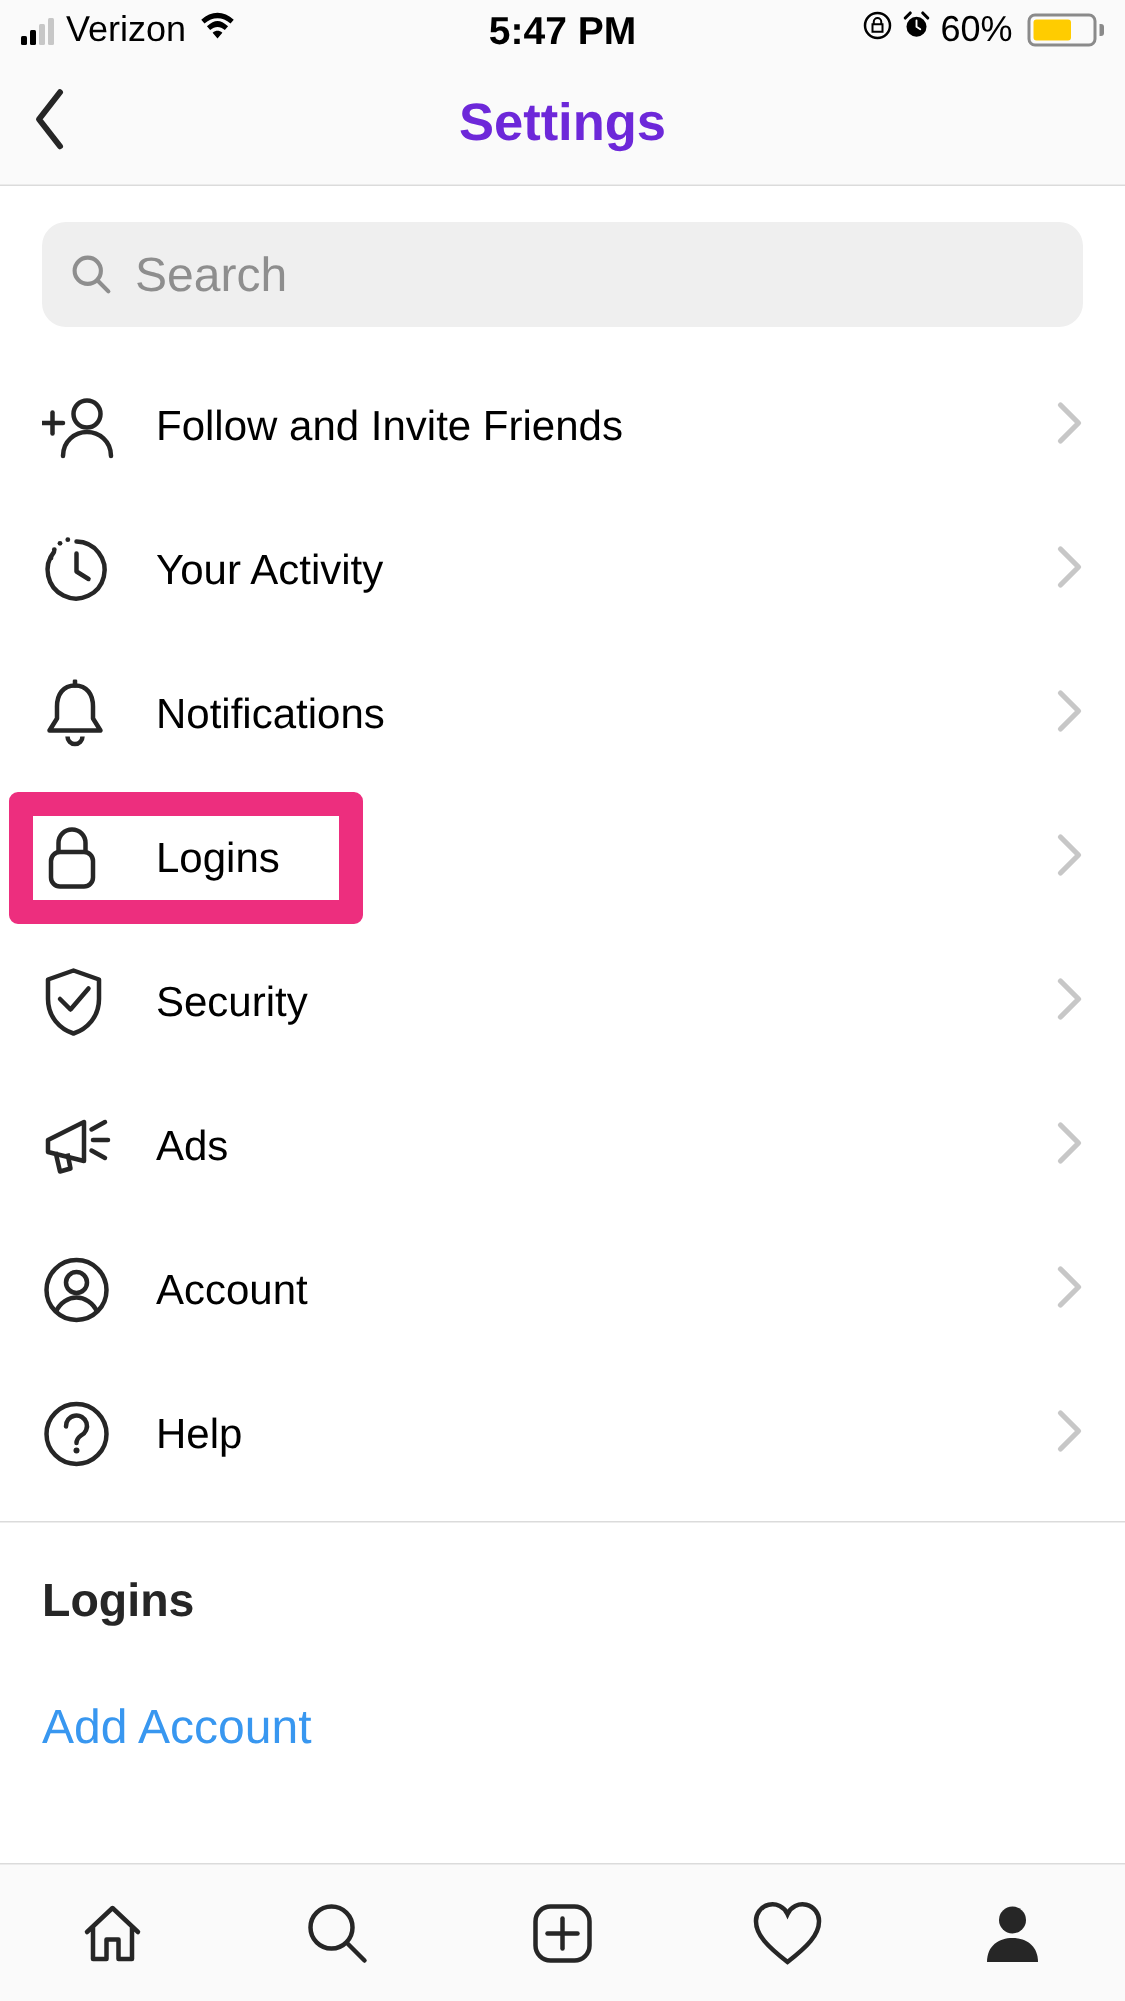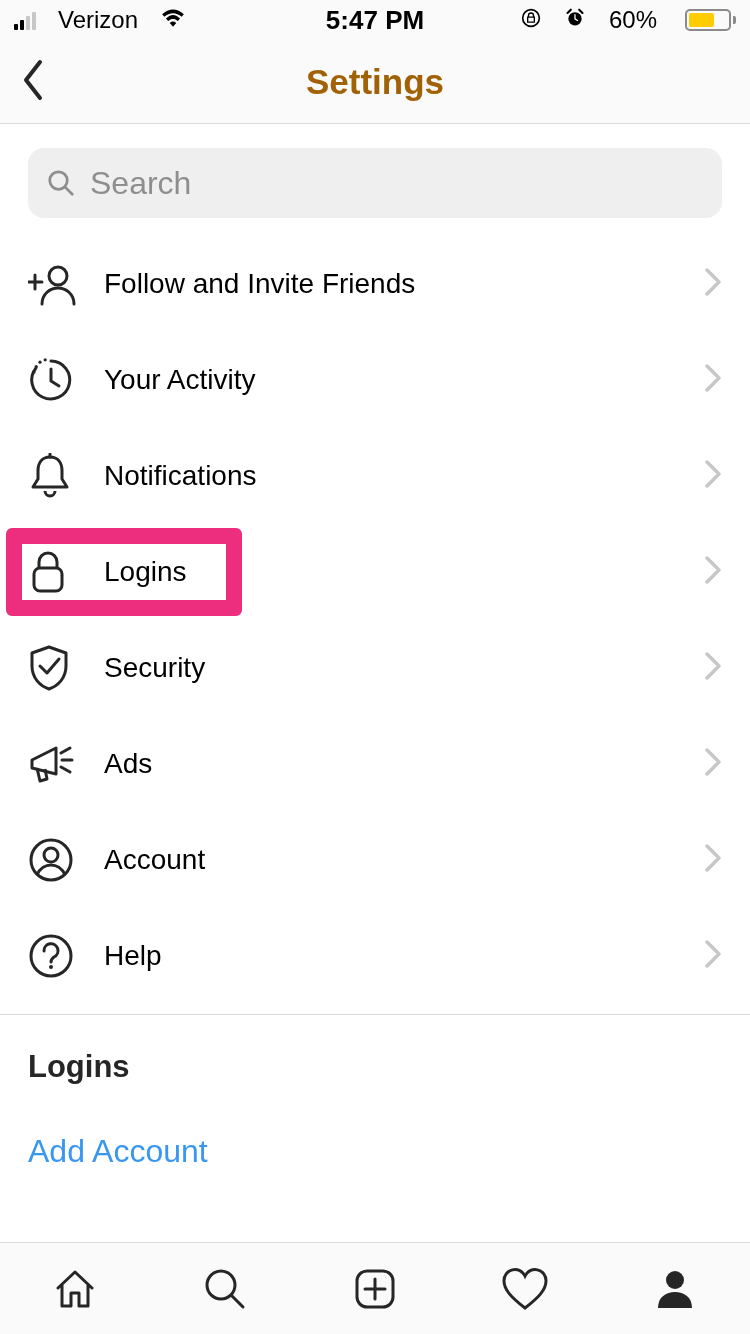--- a/index.html
+++ b/index.html
@@ -15,22 +15,22 @@
     .status-bar {
       height: 40px;
       display: flex;
       align-items: center;
       justify-content: space-between;
       padding: 0 14px;
       font-size: 24px;
       font-weight: 500;
       background: #fafafa;
     }
-    .status-left { display: flex; align-items: center; gap: 22px; }
-    .status-right { display: flex; align-items: center; gap: 24px; }
+    .status-left { display: flex; align-items: center; gap: 8px; }
+    .status-right { display: flex; align-items: center; gap: 6px; }
     .status-time { font-weight: 600; font-size: 26px; position: absolute; left: 50%; transform: translateX(-50%); }
     .signal-bars { display: inline-flex; align-items: flex-end; gap: 2px; height: 20px; }
     .signal-bars span { width: 4px; background: #000; display: inline-block; border-radius: 1px;}
     .signal-bars span:nth-child(1) { height: 6px; }
     .signal-bars span:nth-child(2) { height: 10px; }
     .signal-bars span:nth-child(3) { height: 14px; background: #c7c7c7; }
     .signal-bars span:nth-child(4) { height: 18px; background: #c7c7c7; }
     .wifi svg { width: 26px; height: 20px; }
     .battery {
       display: inline-flex; align-items: center;
@@ -56,21 +56,21 @@
     }
     .nav-back {
       position: absolute;
       left: 20px;
       top: 50%;
       transform: translateY(-50%);
     }
     .nav-title {
       font-size: 35px;
       font-weight: 700;
-      color: #a16207;
+      color: #6d28d9;
     }
     
     .content {
       padding: 0 28px;
     }
     .search-wrap {
       margin: 24px 0 18px 0;
     }
     .search-field {
       width: 100%;

